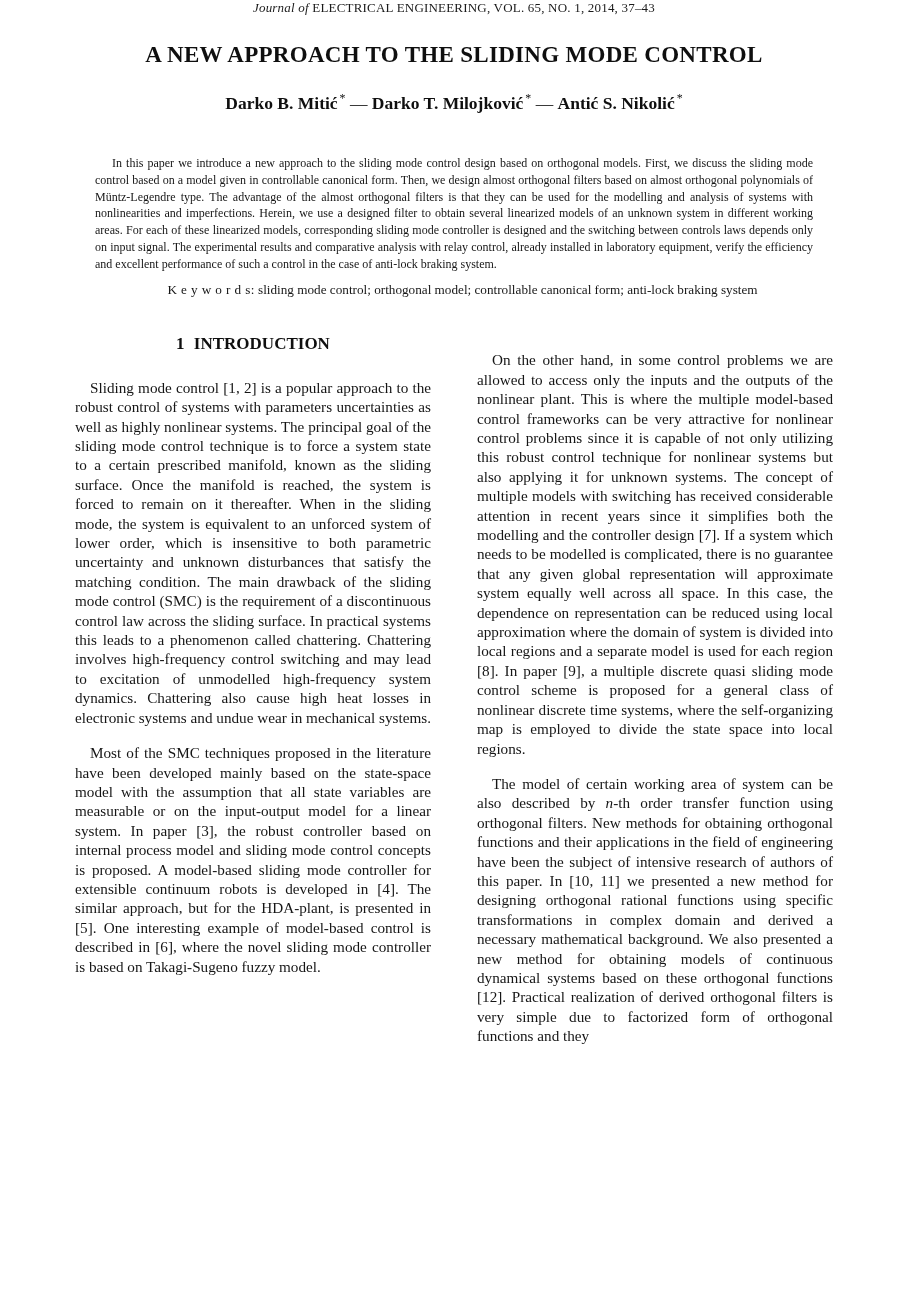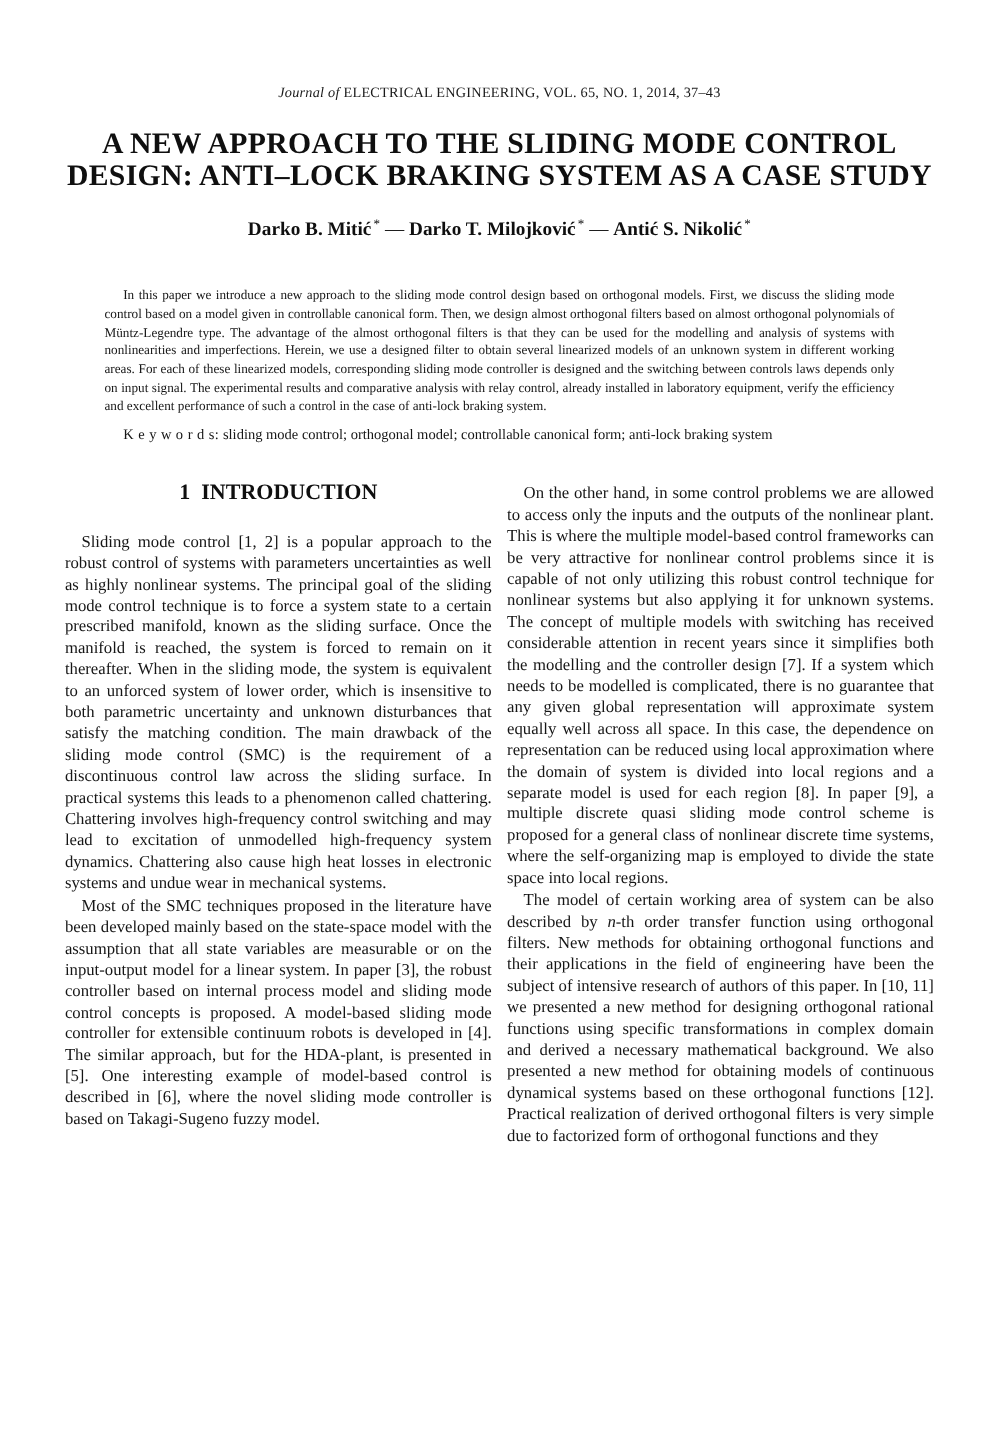--- a/index.html
+++ b/index.html
@@ -13,33 +13,32 @@
     overflow: hidden;
     color: #131313;
     font-family: "Liberation Serif", "DejaVu Serif", serif;
     -webkit-font-smoothing: antialiased;
   }
   .page {
     position: relative;
     width: 908px;
     height: 1309px;
     box-sizing: border-box;
-    padding-top: 76px;
   }
   .journal-header {
     text-align: center;
     font-size: 13px;
     letter-spacing: 0.2px;
     color: #1a1a1a;
   }
   .journal-header .jn-italic { font-style: italic; }
   .paper-title {
     margin-top: 24px;
     text-align: center;
-    font-size: 27px;
+    font-size: 23px;
     font-weight: bold;
     line-height: 29px;
     letter-spacing: 0.3px;
     color: #0f0f0f;
   }
   .authors {
     margin-top: 20px;
     text-align: center;
     font-size: 17.5px;
     font-weight: bold;
@@ -61,65 +60,64 @@
     line-height: 16.8px;
     text-align: justify;
     text-indent: 17px;
     color: #161616;
   }
   .keywords {
     width: 718px;
     margin: 9px auto 0 auto;
     font-size: 13.2px;
     line-height: 16.8px;
-    text-align: left;
+    text-align: center;
     padding-left: 17px;
     box-sizing: border-box;
     color: #161616;
   }
   .keywords .kw-label { letter-spacing: 0.4px; }
   .columns {
     margin: 36px 59px 0 59px;
     display: flex;
     gap: 14px;
   }
   .col {
     width: 388px;
     font-size: 15.2px;
     line-height: 19.4px;
     text-align: justify;
     color: #151515;
   }
   .col h2 {
     margin: 0 0 24px 0;
-    font-size: 20px;
+    font-size: 17px;
     font-weight: bold;
     text-align: center;
     word-spacing: 5px;
     color: #0f0f0f;
   }
   .col p {
-    margin: 0;
+    margin: 16px;
     text-indent: 15px;
   }
   .col p + p { margin-top: 1px; }
   .math-var { font-style: italic; }
 </style>
 </head>
 <body>
 
 <div class="page">
 
   <div class="journal-header">
     <span class="jn-italic">Journal of</span><span> ELECTRICAL ENGINEERING, VOL. 65, NO. 1, 2014, 37–43</span>
   </div>
 
   <div class="paper-title">
     <div>A NEW APPROACH TO THE SLIDING MODE CONTROL</div>
-    <div>DESIGN: ANTI–LOCK BRAKING SYSTEM AS A CASE STUDY</div>
   </div>
 
   <div class="authors">
     <div>
       <span><span>Darko B. Mitić</span><sup>*</sup><span class="dash"> — </span></span>
       <span><span>Darko T. Milojković</span><sup>*</sup><span class="dash"> — </span></span>
       <span><span>Antić S. Nikolić</span><sup>*</sup></span>
     </div>
   </div>
 

